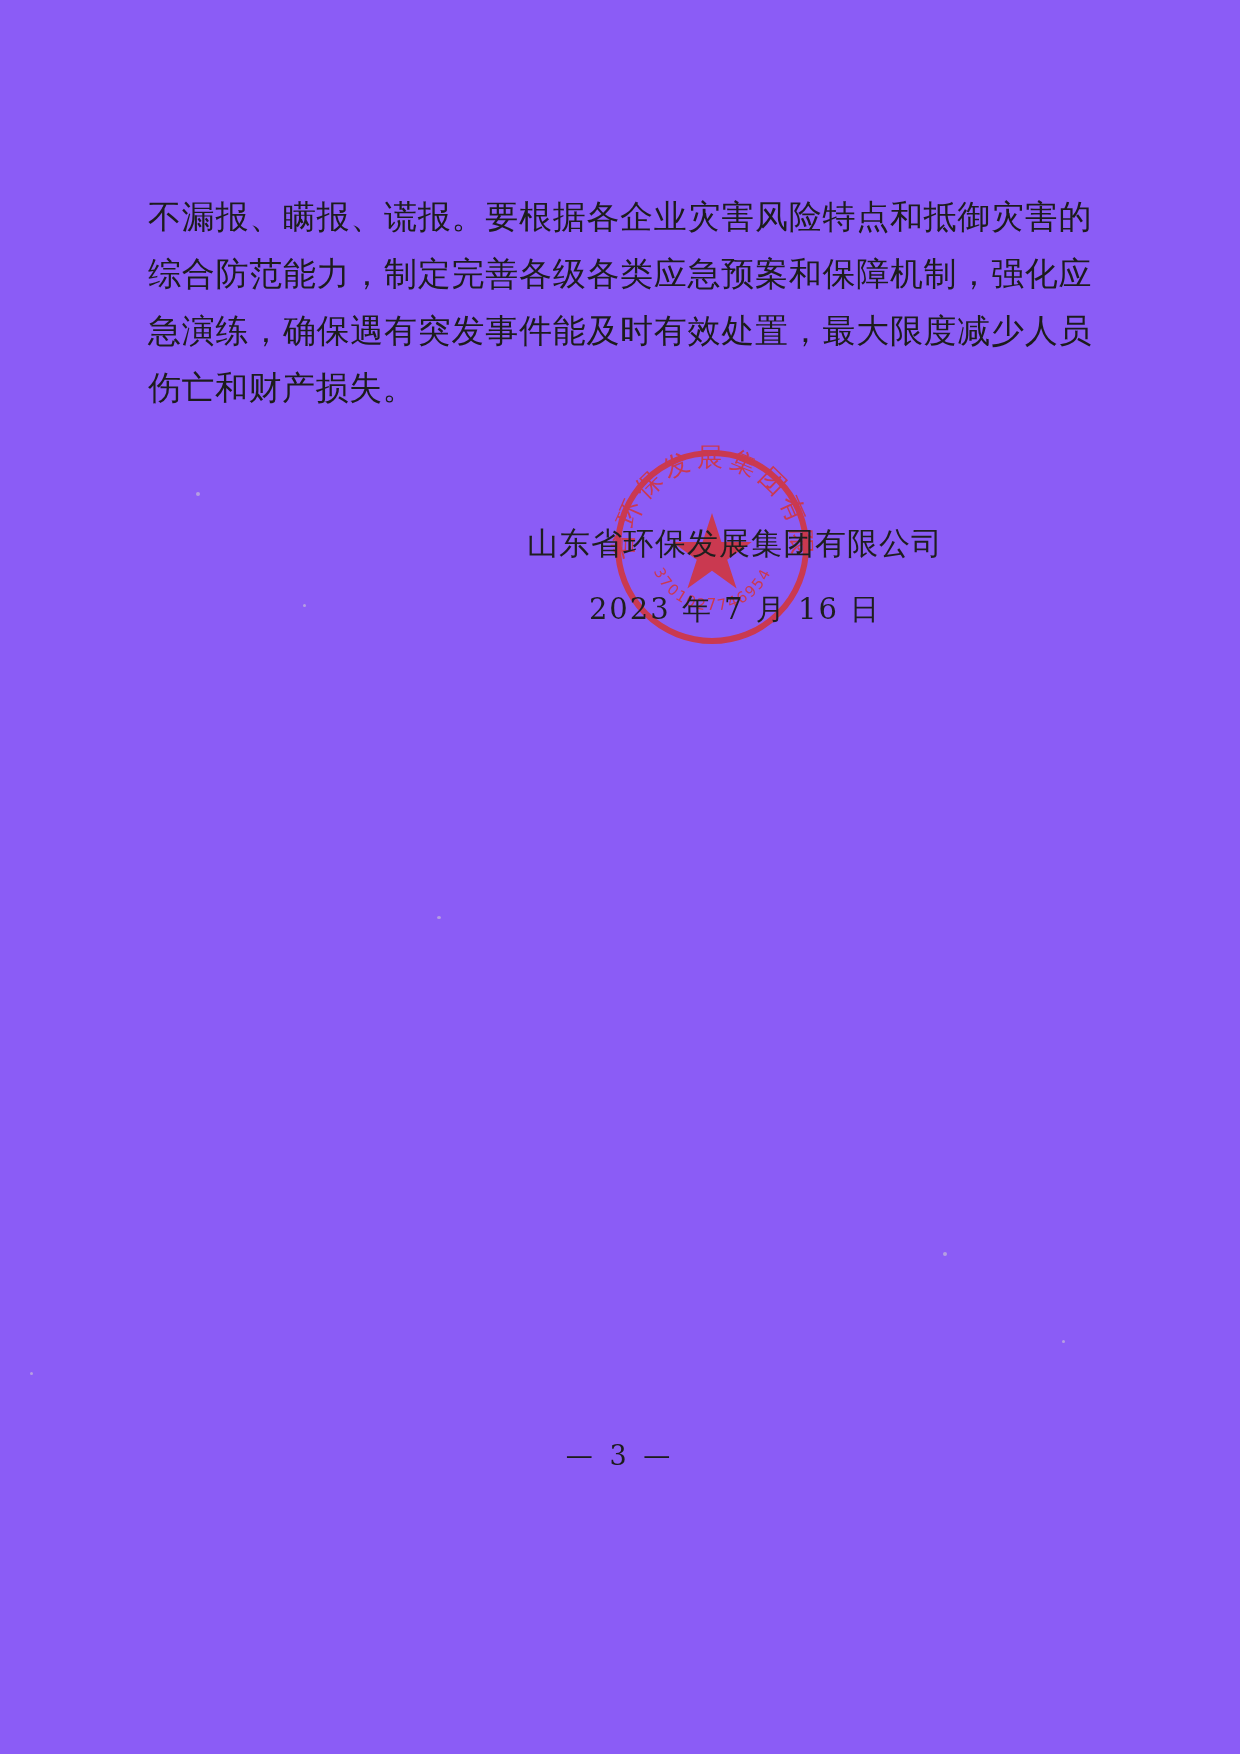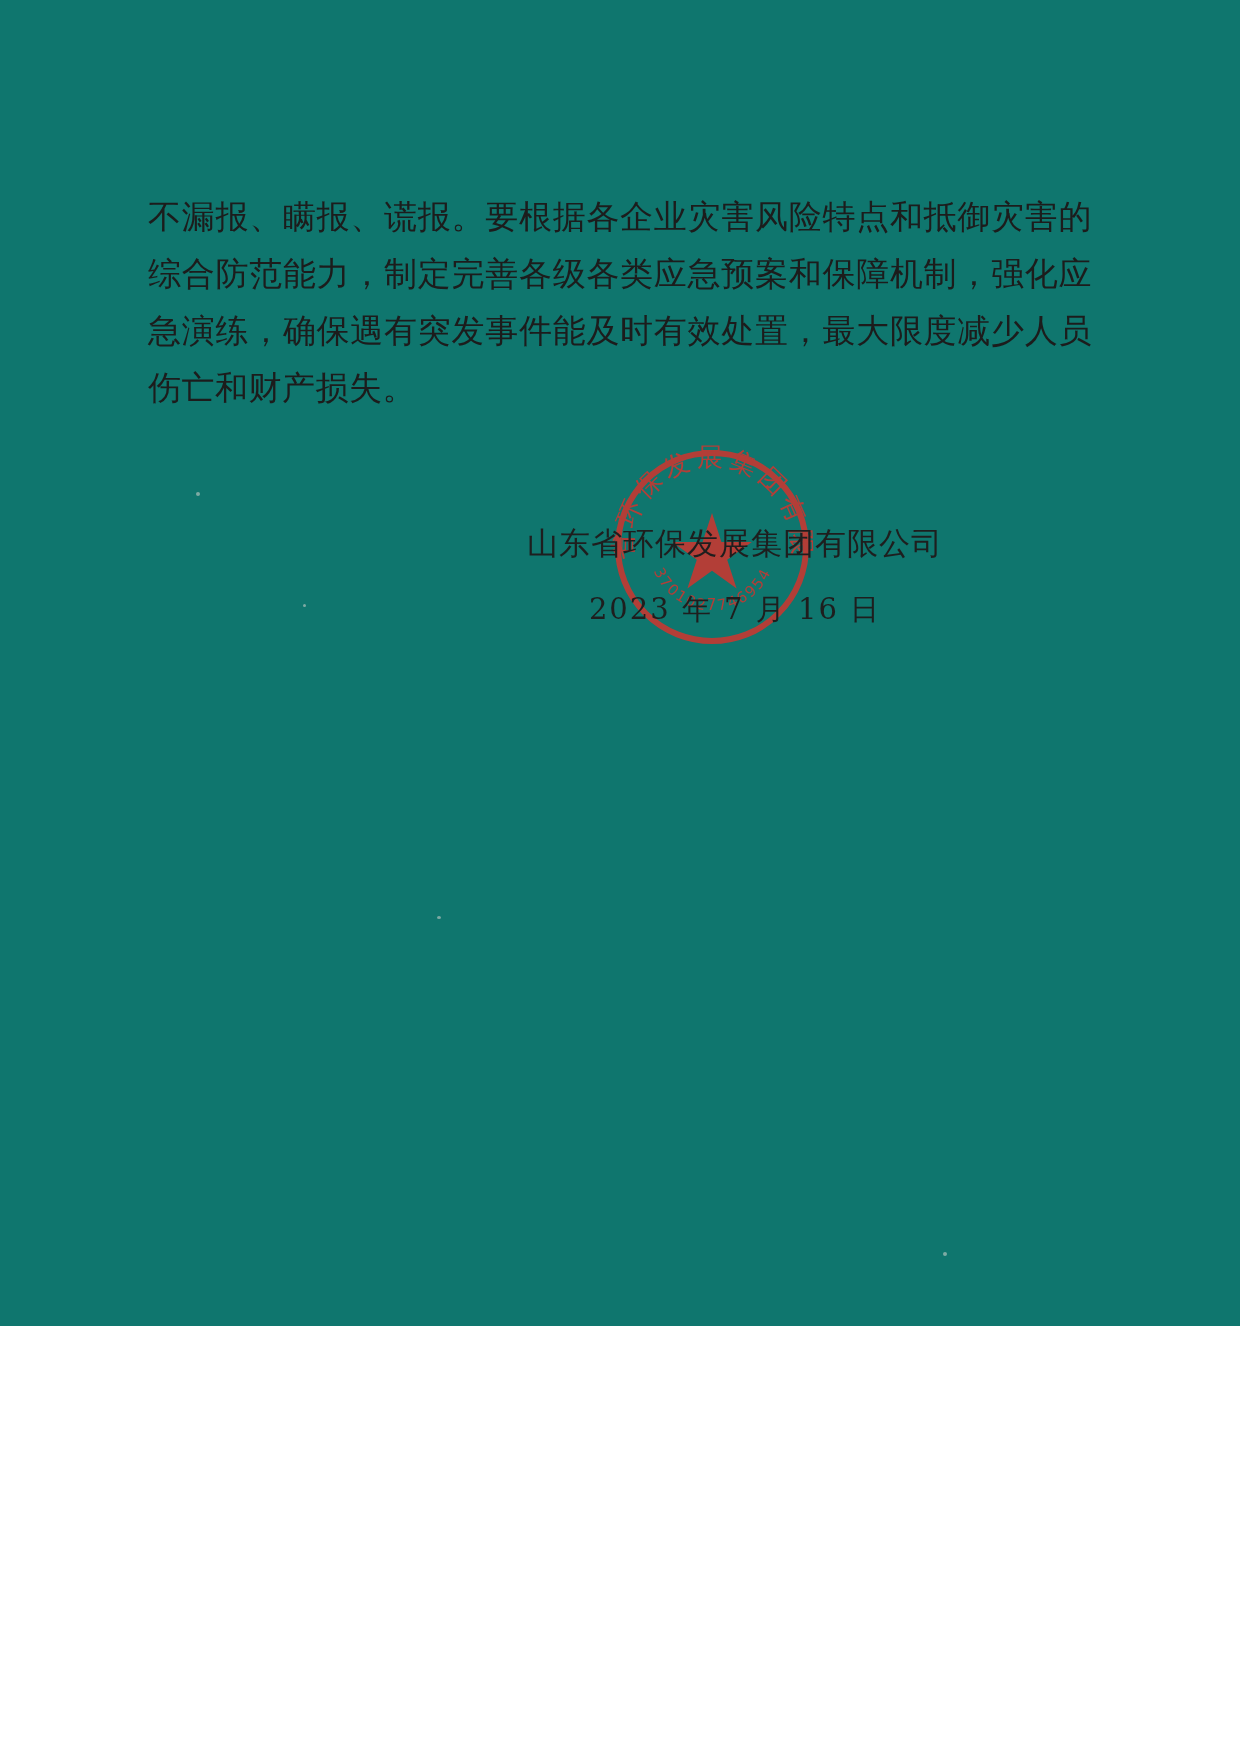--- a/index.html
+++ b/index.html
@@ -6,22 +6,22 @@
     margin: 0;
     padding: 0;
     background: #ffffff;
   }
   body {
     font-family: "Liberation Serif", serif;
   }
   .page {
     position: relative;
     width: 1240px;
-    height: 1326px;
-    background: #0f766e;
+    height: 1754px;
+    background: #8b5cf6;
     overflow: hidden;
   }
   
   .speck {
     position: absolute;
     background: #d9d6d0;
     border-radius: 50%;
     opacity: .55;
   }
   .body-text {

